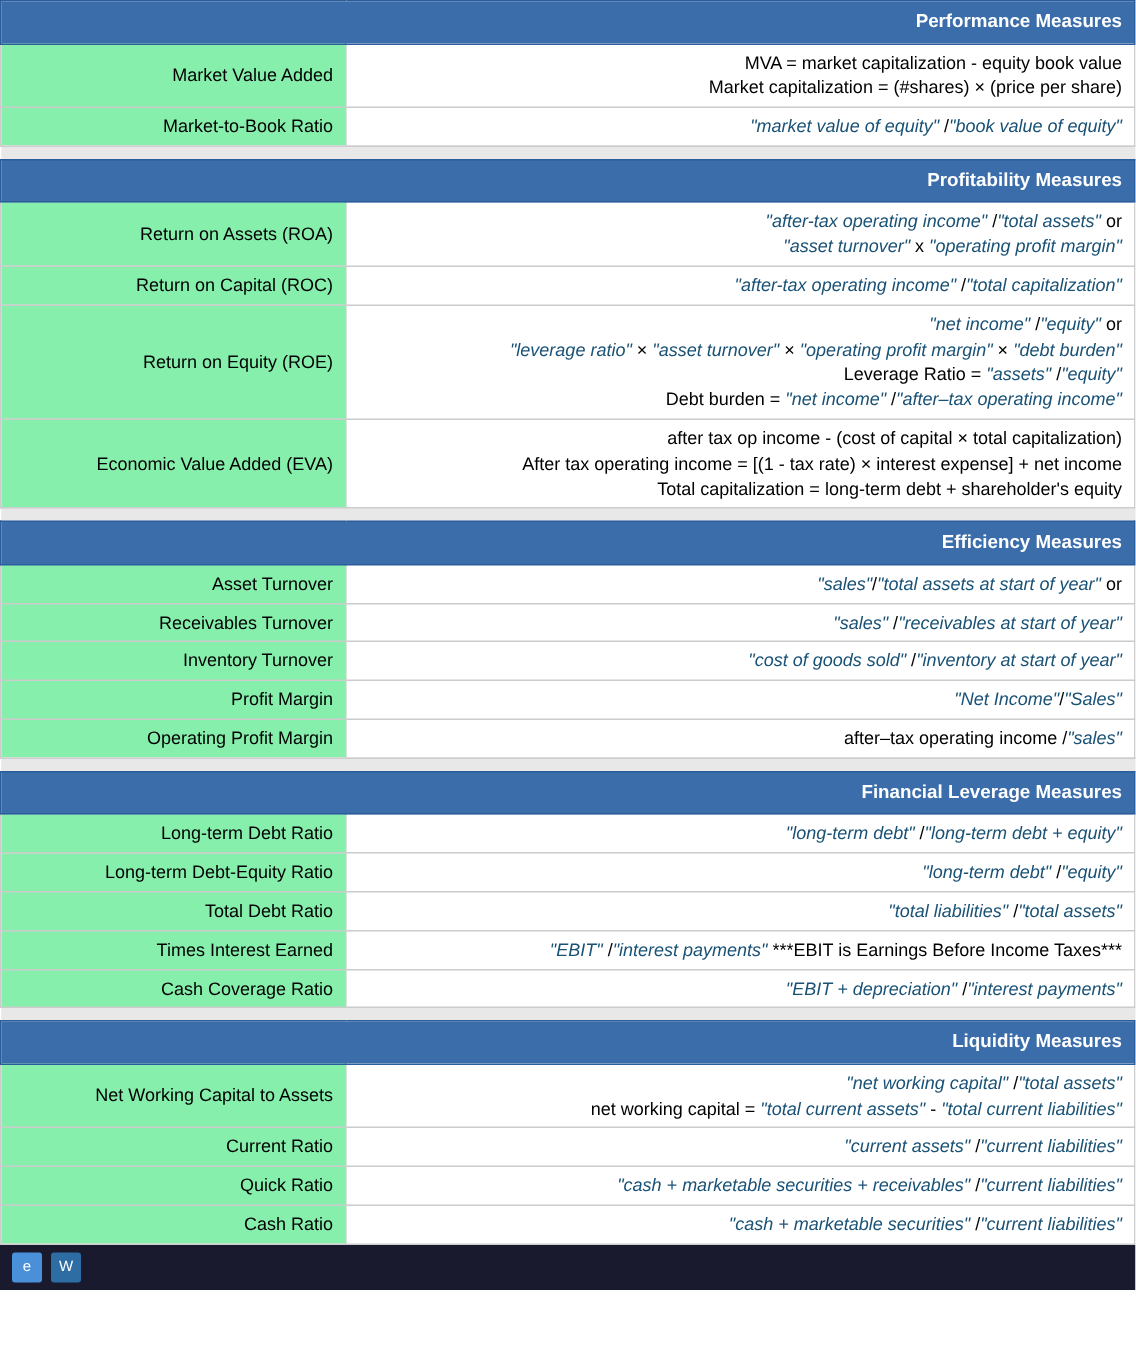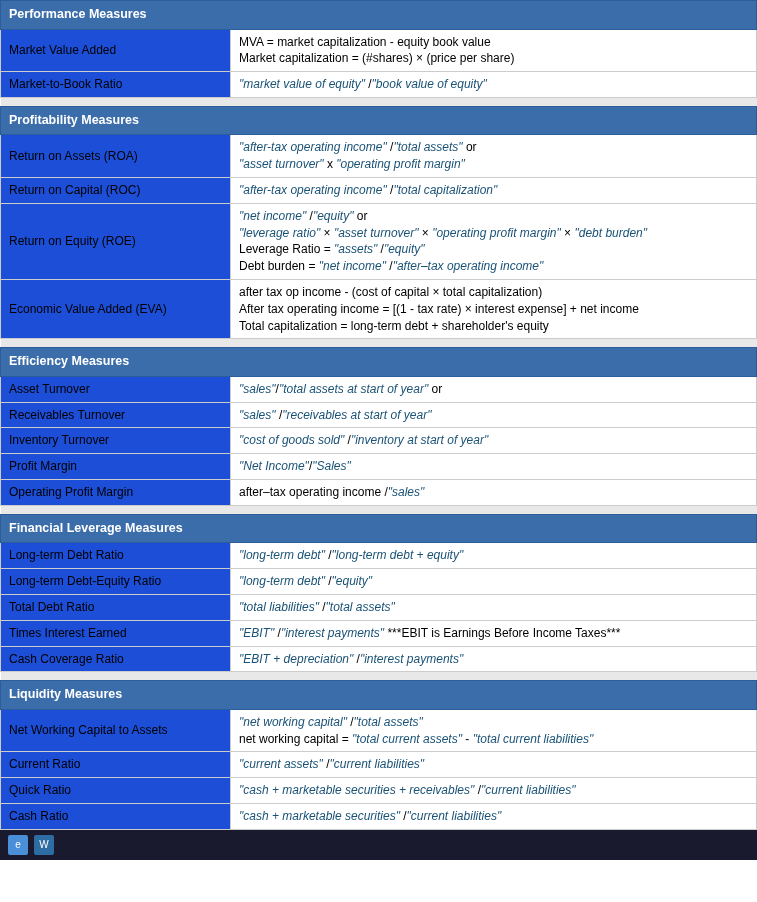--- a/index.html
+++ b/index.html
@@ -6,38 +6,39 @@
     body {
       font-family: Arial, sans-serif;
       font-size: 12px;
       background: #fff;
       width: 757px;
     }
     table {
       width: 100%;
       border-collapse: collapse;
       margin-bottom: 0;
+      text-align: right;
     }
     td {
       border: 1px solid #ccc;
       padding: 4px 8px;
       vertical-align: top;
       line-height: 1.4;
     }
     .section-header td {
       background-color: #3a6daa;
       color: #fff;
       font-weight: bold;
       font-size: 12.5px;
       padding: 5px 8px;
       border: 1px solid #2a5d9a;
     }
     .col-left {
       width: 230px;
-      background-color: #1d4ed8;
+      background-color: #86efac;
       font-size: 12px;
       vertical-align: middle;
     }
     .col-right {
       background-color: #fff;
       font-size: 12px;
       margin-top: 28px;
     }
     .spacer {
       height: 6px;

